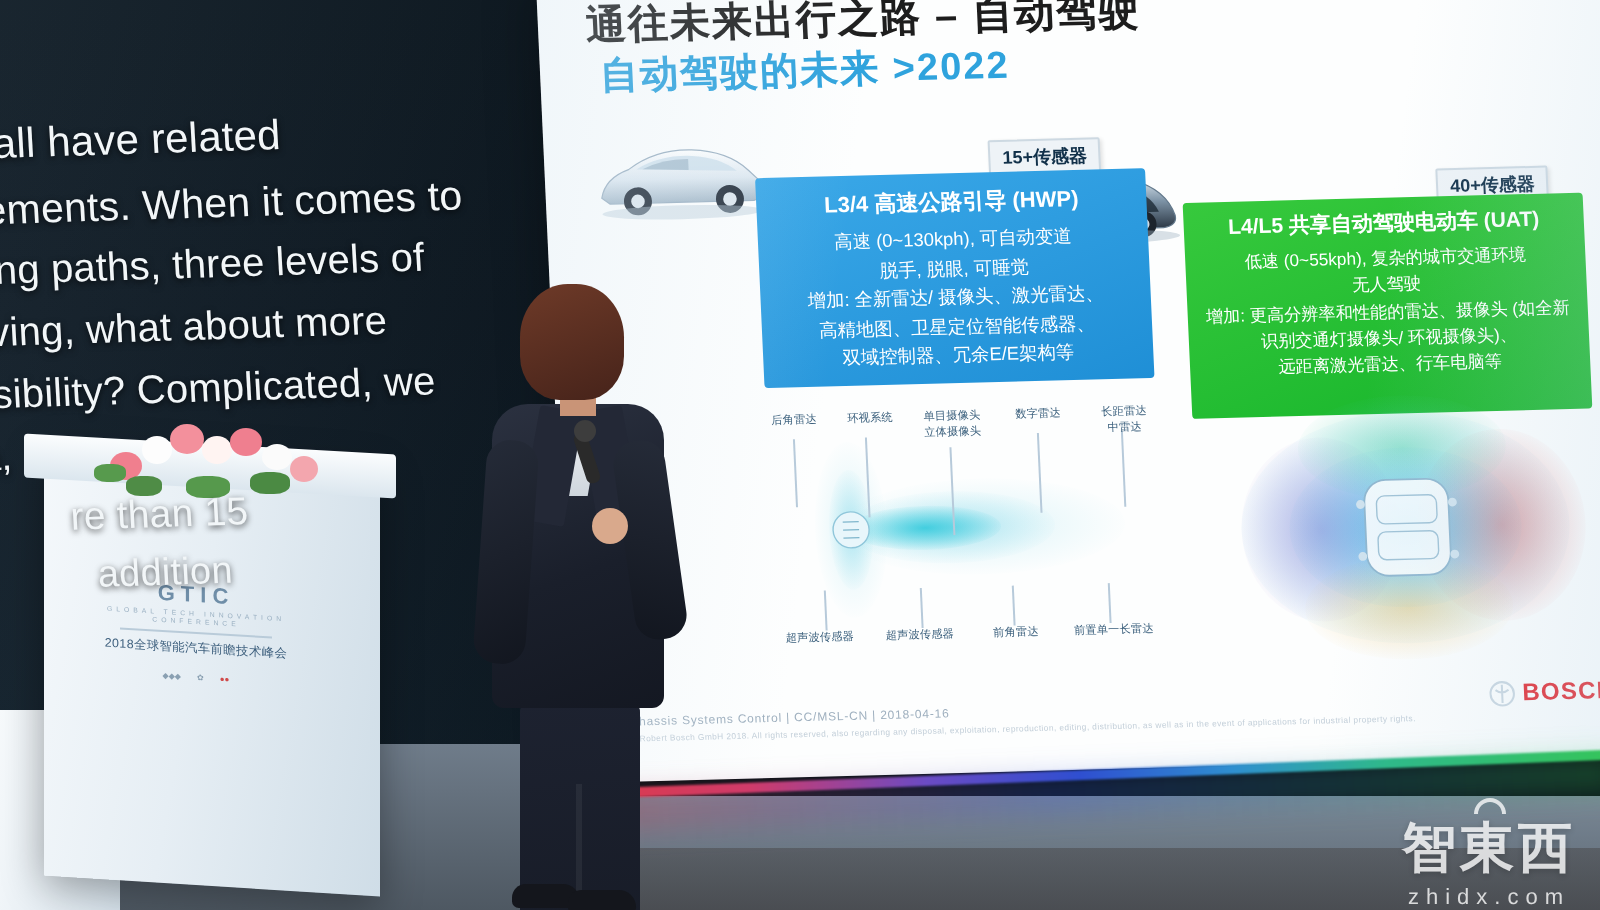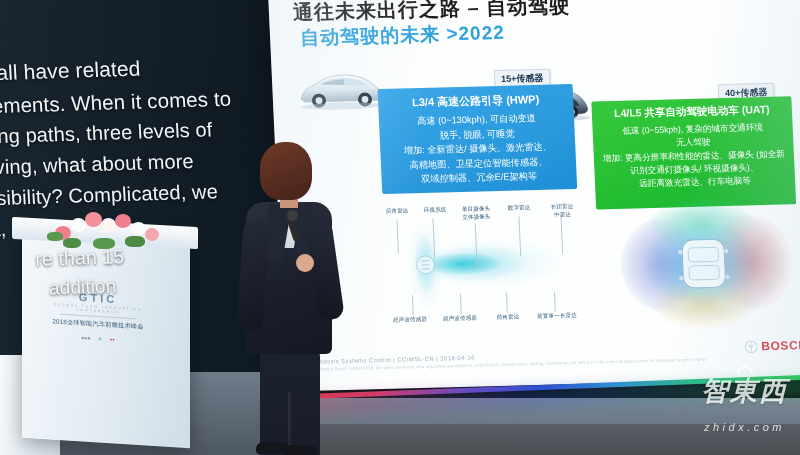--- a/index.html
+++ b/index.html
@@ -280,30 +280,30 @@
     position:absolute; left:0; top:372px; width:300px; height:83px;
     background:linear-gradient(180deg,#6f7c8a,#4e5862);
   }
   .leftpanel{
     position:absolute; left:0; top:355px; width:60px; height:100px;
     background:linear-gradient(100deg,#f7fafc,#d7e3ec);
   }
 
   
   .watermark{
-    position:absolute; right:12px; bottom:22px;
-    text-align:center; opacity:.85;font-style:italic;
+    position:absolute; right:12px; bottom:0;
+    text-align:center; opacity:.85;
   }
   .wm-cn{
     font-size:27px; font-weight:bold; color:rgba(255,255,255,.93);
     letter-spacing:2px; text-shadow:0 1px 3px rgba(0,0,0,.25);
   }
   .wm-en{
     font-size:11px; color:rgba(255,255,255,.93); letter-spacing:3.5px;
-    margin-top:12px;
+    margin-top:1px;
   }
   .wm-wifi{
     position:absolute; left:50%; top:-7px; transform:translateX(-50%);
     width:16px; height:8px;
     border:2px solid rgba(255,255,255,.9);
     border-bottom:none; border-radius:10px 10px 0 0;
   }
 
   
   .ceil{ position:absolute; top:0; width:100%; height:40px; }

